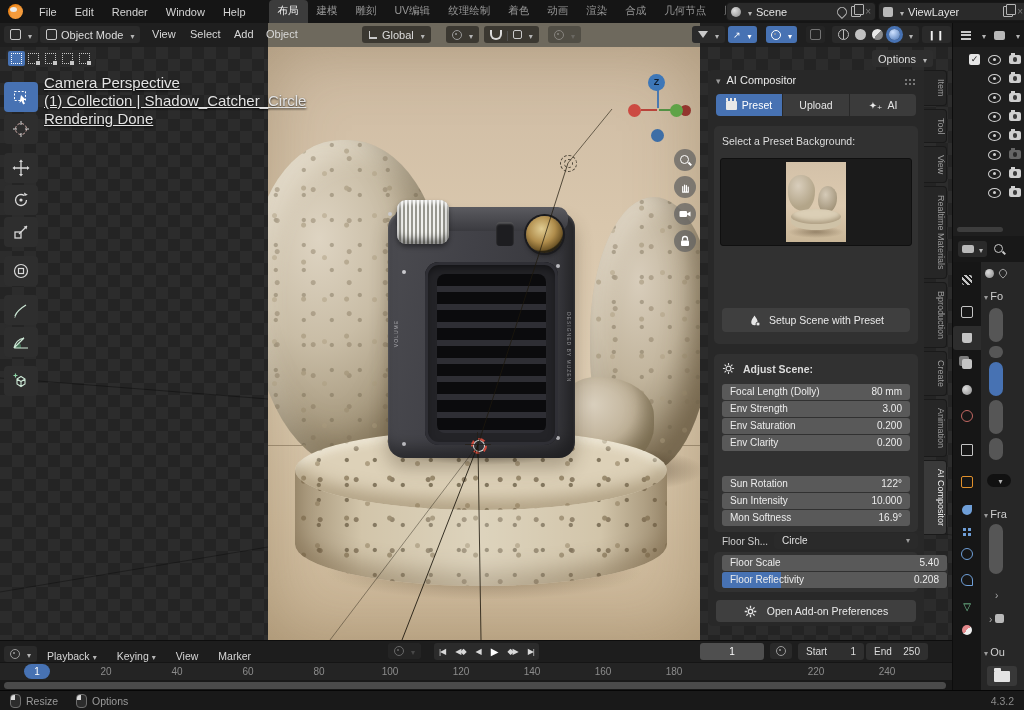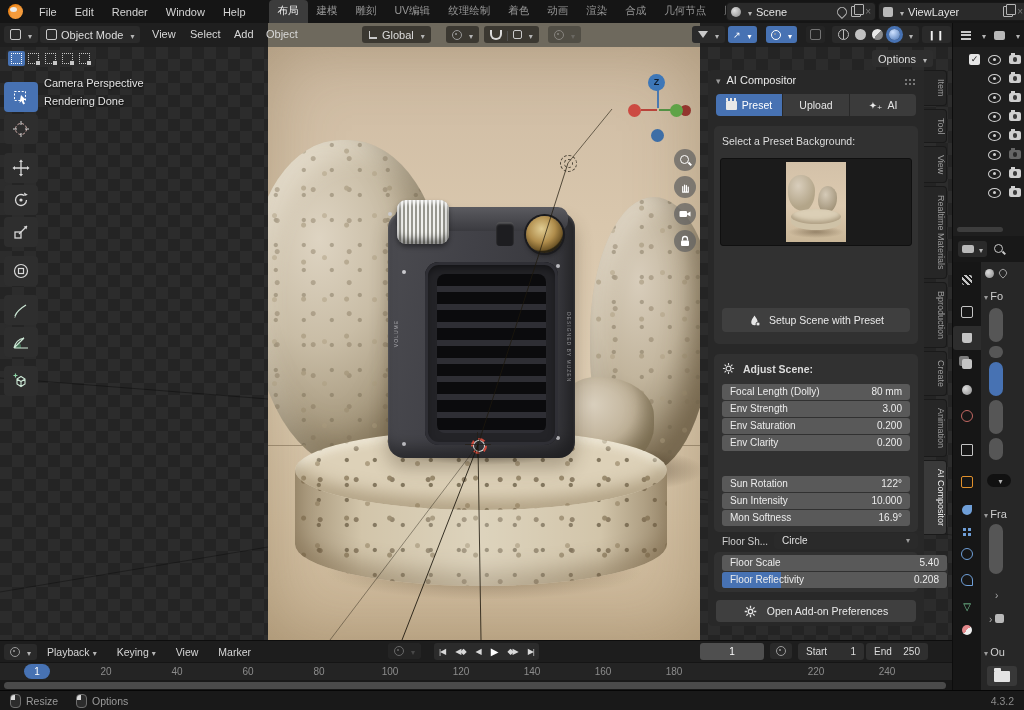--- a/index.html
+++ b/index.html
@@ -133,21 +133,21 @@
   .selcell.active .selglyph{border-color:#fff;}
   .selglyph.v2::after{content:"";position:absolute;right:-2px;bottom:-2px;width:4px;height:4px;background:#c8c8c8;}
 
   
   .toolbar{left:4px;top:82px;width:34px;display:flex;flex-direction:column;gap:2px;}
   .tbtn{width:34px;height:30px;background:#2e2e2e;border-radius:4px;display:flex;align-items:center;justify-content:center;}
   .tbtn.active{background:#4772b3;}
   .tgap{height:5px;}
 
   
-  .vp-info{left:44px;top:74px;line-height:18px;color:#e3e3e3;text-shadow:0 1px 2px rgba(0,0,0,.9);font-size:11px;}
+  .vp-info{left:44px;top:74px;line-height:18px;color:#e3e3e3;text-shadow:0 1px 2px rgba(0,0,0,.9);font-size:15px;text-decoration:underline;}
 
   
   .ai-panel{left:708px;top:70px;width:216px;height:556px;background:rgba(40,40,40,.97);border-radius:5px 0 0 5px;padding:0;}
   .ai-head{left:8px;top:4px;color:#e8e8e8;font-size:11px;}
   .ai-head::before{content:"▾";color:#9a9a9a;font-size:9px;margin-right:6px;}
   .dots{left:196px;top:8px;width:12px;height:8px;
      background-image:radial-gradient(circle,#777 1px,transparent 1.4px);background-size:4px 4px;}
   .ai-tabs{left:8px;top:24px;width:200px;height:22px;display:flex;gap:1px;}
   .ai-tab{flex:1;background:#3b3b3b;color:#e4e4e4;display:flex;align-items:center;justify-content:center;gap:5px;font-size:10.5px;}
   .ai-tab:first-child{border-radius:4px 0 0 4px;}
@@ -208,21 +208,21 @@
   .pcontent{position:absolute;left:28px;top:26px;width:44px;height:428px;background:#272727;overflow:hidden;}
   .phdr{position:absolute;color:#cfcfcf;font-size:11px;}
   .phdr::before{content:"▾ ";font-size:8px;color:#9a9a9a;}
   .vpill{position:absolute;width:14px;border-radius:7px;background:#565656;}
   .vpill.blue{background:#4772b3;}
   .folder{width:16px;height:11px;background:#e4e4e4;border-radius:1px;position:relative;display:inline-block;}
   .folder::before{content:"";position:absolute;left:0;top:-3px;width:7px;height:3px;background:#e4e4e4;border-radius:1px 1px 0 0;}
 
   
   .timeline{left:0;top:640px;width:952px;height:50px;background:#1d1d1d;border-top:1px solid #0d0d0d;}
-  .tl-head{position:absolute;left:0;top:0;width:952px;height:21px;display:flex;align-items:center;}
+  .tl-head{position:absolute;left:0;top:0;width:952px;height:21px;display:flex;align-items:flex-end;}
   .tl-menu{color:#d6d6d6;padding:0 10px;font-size:10.5px;}
   .transport{position:absolute;left:434px;top:2px;height:17px;background:#2b2b2b;border-radius:3px;display:flex;align-items:center;}
   .tr-b{padding:0 5px;color:#d9d9d9;font-size:8px;letter-spacing:-1px;}
   .tr-b.play{color:#ffffff;font-size:10px;}
   .ffield{position:absolute;left:700px;top:2px;width:64px;height:17px;background:#4f4f4f;border-radius:3px;color:#fff;
           font-size:10px;line-height:17px;text-align:center;}
   .rpill{position:absolute;top:2px;height:17px;background:#2f2f2f;border-radius:3px;display:flex;align-items:center;
          justify-content:space-between;padding:0 8px;color:#dcdcdc;font-size:10px;}
   .ruler{position:absolute;left:0;top:21px;width:952px;height:18px;background:#242424;border-top:1px solid #151515;}
   .tick{position:absolute;top:3px;transform:translateX(-50%);color:#8c8c8c;font-size:10px;}
@@ -439,20 +439,21 @@
         <span class="selglyph v2"></span>
       </span>
   </div>
   <div class="abs pill" style="left:872px;top:50px;background:#2e2e2e;">
     <span>Options</span>
     <span class="chev"></span>
   </div>
 
   <div class="abs vp-info">
     <div>Camera Perspective</div>
+    <div>(1) Collection | Shadow_Catcher_Circle</div>
     <div>Rendering Done</div>
   </div>
 
   <div class="abs toolbar">
     <div class="tbtn active">
       <svg width="18" height="18" viewBox="0 0 18 18">
           <rect x="2.5" y="3.5" width="11" height="9" fill="none" stroke="#fff" stroke-dasharray="2 1.6"></rect>
           <path d="M9 7l5 5h-3l2 3.4-1.8 1L9.5 13 7.5 15z" fill="#fff"></path>
         </svg>
     </div>

